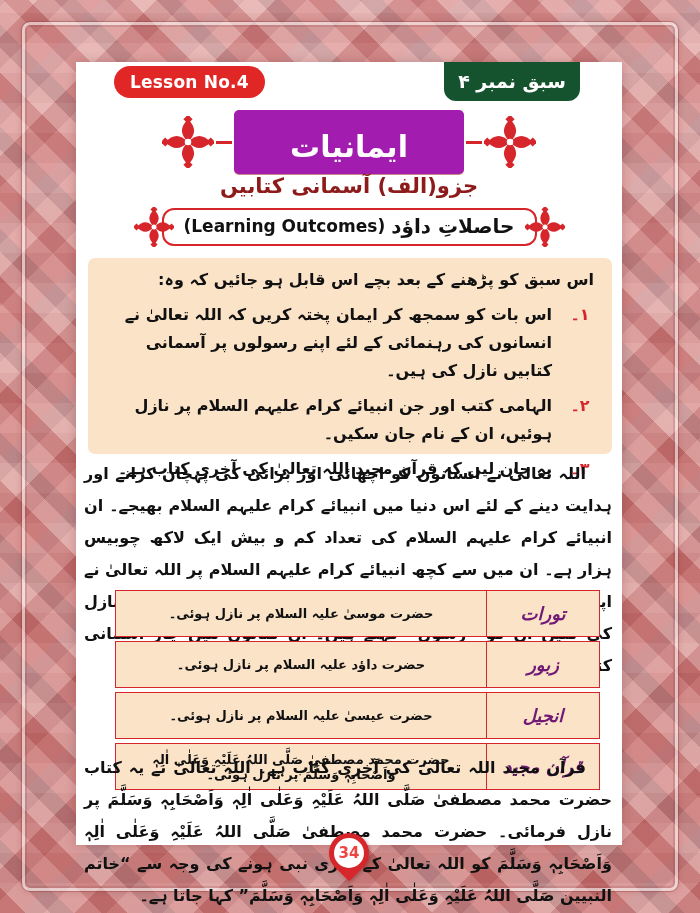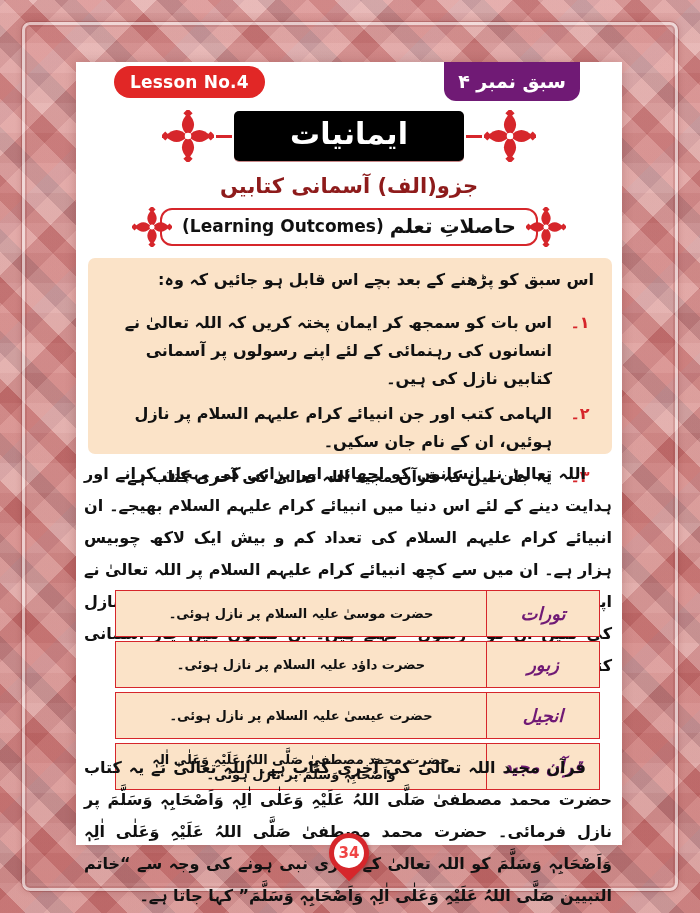--- a/index.html
+++ b/index.html
@@ -36,39 +36,39 @@
   
   .badge-en {
     position: absolute; left: 38px; top: 4px;
     background: #e12726; color: #fff;
     font-size: 17px; font-weight: bold;
     padding: 6px 16px; border-radius: 16px;
     letter-spacing: .2px;
   }
   .badge-ur {
     position: absolute; right: 42px; top: 0;
-    background: #701a75; color: #fff;
+    background: #14532d; color: #fff;
     font-size: 19px; font-weight: bold;
     min-width: 126px; text-align: left;
     padding: 8px 14px 9px;
     border-radius: 0 0 12px 12px;
     direction: rtl;
   }
   
   .banner-row {
     position: absolute; left: 0; right: 0; top: 48px;
     display: flex; align-items: center; justify-content: center; gap: 2px;
   }
   .orn { width: 52px; height: 52px; fill: #d6262b; flex: 0 0 auto; }
   .orn.small { width: 40px; height: 40px; }
   .banner-line { height: 3px; width: 16px; background: #d6262b; flex: 0 0 auto; }
   .banner-band {
-    background: #000000; color: #fff;
+    background: #a21caf; color: #fff;
     font-size: 30px; font-weight: bold;
-    padding: 5px 56px 9px; border-radius: 5px;
+    padding: 19px 56px 9px; border-radius: 5px;
     direction: rtl; line-height: 1.2;
     box-shadow: 0 1px 0 rgba(150,20,20,.5);
   }
   
   .subtitle {
     position: absolute; left: 0; right: 0; top: 112px;
     text-align: center; color: #8e1b1b;
     font-size: 21px; font-weight: bold; direction: rtl;
   }
   
@@ -84,21 +84,21 @@
   .pill .ur { font-size: 20px; font-weight: bold; color: #111; }
   .pill .en { font-size: 17px; font-weight: bold; color: #111; direction: ltr; }
   .pill-row .orn { position: relative; z-index: 2; }
   
   .outcomes-box {
     position: absolute; left: 12px; right: 10px; top: 196px; height: 196px;
     background: #fbe3c8; border-radius: 7px;
     padding: 12px 18px 10px; direction: rtl;
     font-size: 16px; color: #111;
   }
-  .outcomes-box .intro { text-align: right; margin-bottom: 20px; font-weight: bold; }
+  .outcomes-box .intro { text-align: right; margin-bottom: 12px; font-weight: bold; }
   .outcome-item { display: flex; gap: 14px; margin-bottom: 7px; line-height: 1.75; }
   .outcome-num { color: #d6262b; font-weight: bold; flex: 0 0 28px; text-align: center; }
   .outcome-text { flex: 1; text-align: right; font-weight: bold; }
   
   .para {
     direction: rtl; text-align: justify; color: #111;
     font-size: 16px; line-height: 2.0; font-weight: bold;
     text-indent: 26px;
   }
   .para-1 { position: absolute; left: 8px; right: 10px; top: 396px; }
@@ -178,21 +178,21 @@
       </svg>
   </div>
 
   <div class="subtitle">جزو(الف) آسمانی کتابیں</div>
 
   <div class="pill-row">
     <svg class="orn small">
         <use href="#orn-flower"></use>
       </svg>
     <div class="pill">
-      <span class="ur">حاصلاتِ تعلم</span>
+      <span class="ur">حاصلاتِ داؤد</span>
       <span class="en">(Learning Outcomes)</span>
     </div>
     <svg class="orn small">
         <use href="#orn-flower"></use>
       </svg>
   </div>
 
   <div class="outcomes-box">
     <div class="intro">اس سبق کو پڑھنے کے بعد بچے اس قابل ہو جائیں کہ وہ:</div>
     <div class="outcome-item">

